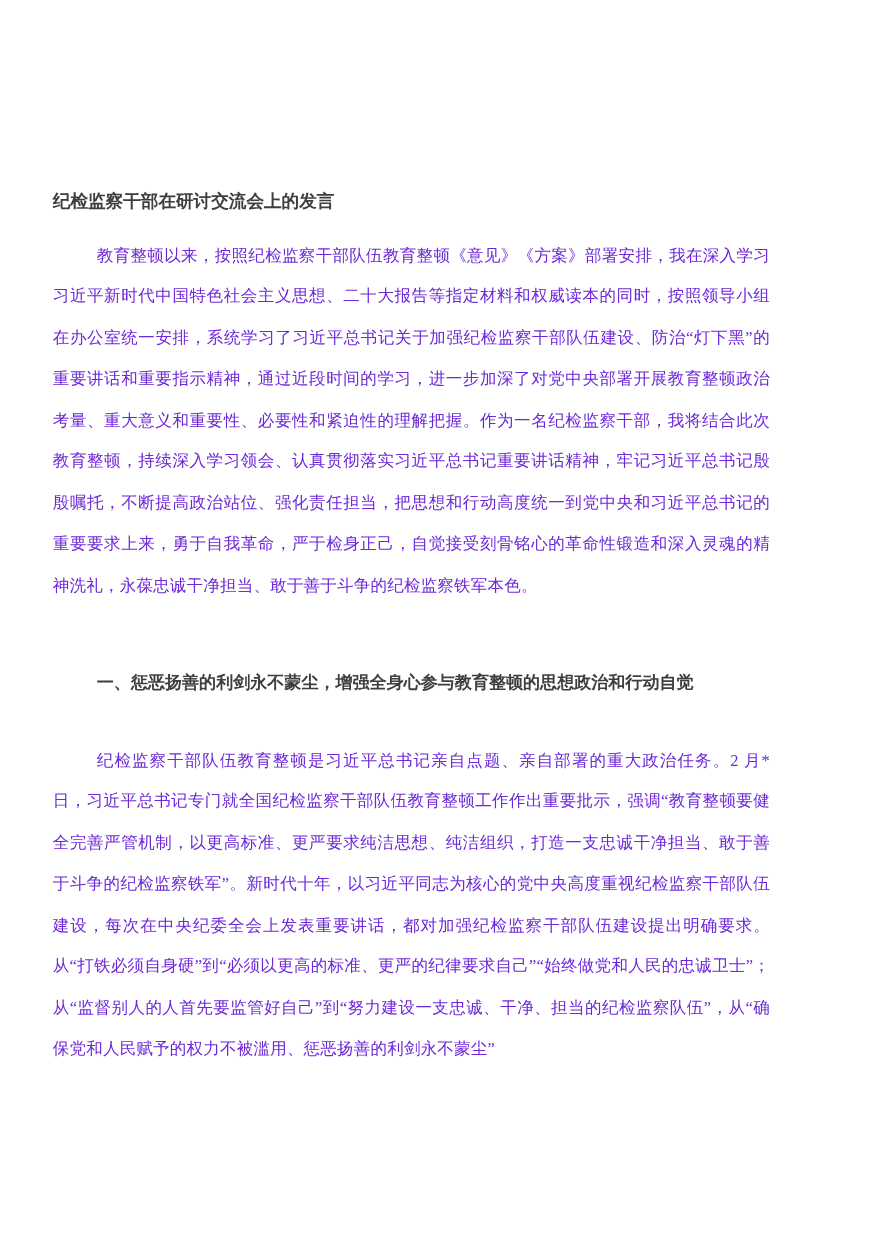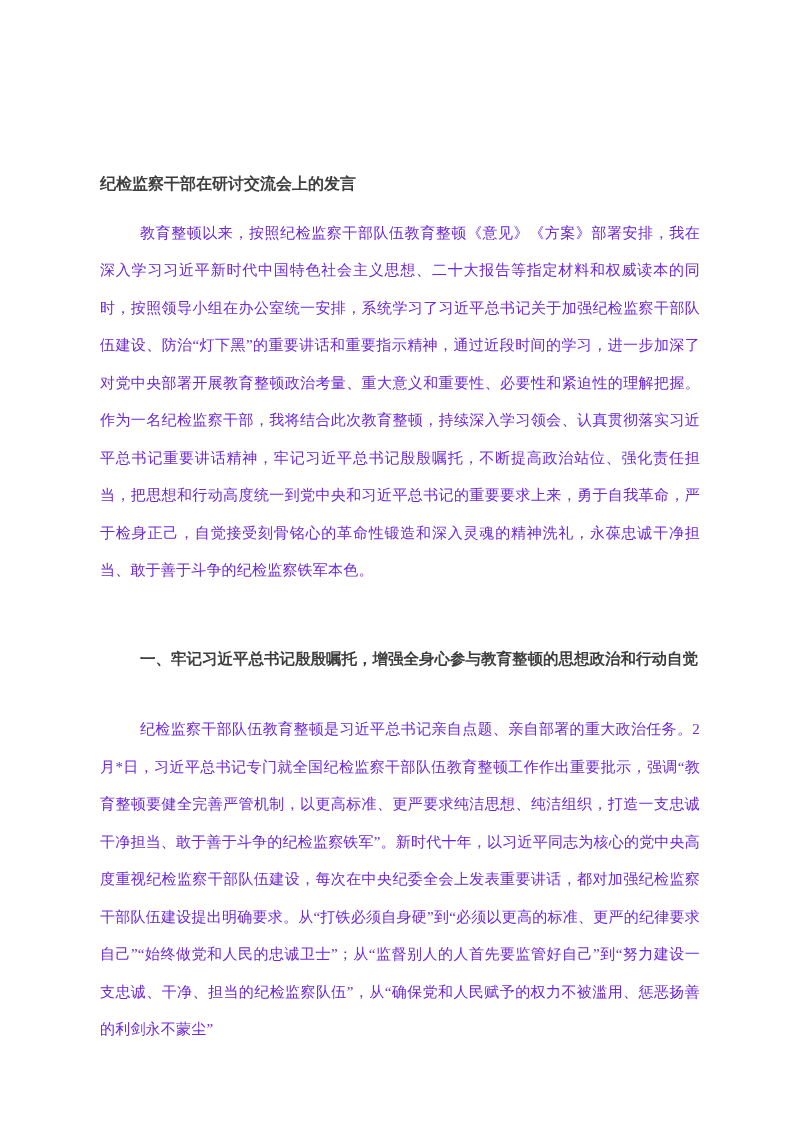--- a/index.html
+++ b/index.html
@@ -7,21 +7,21 @@
   body {
     width: 793px;
     height: 1122px;
     overflow: hidden;
     font-family: "Liberation Serif", "DejaVu Serif", serif;
   }
   .page {
     width: 793px;
     height: 834px;
     background: #ffffff;
-    padding: 165px 93px 0 100px;
+    padding: 165px 93px 0 48px;
   }
   .doc-title {
     font-size: 16px;
     font-weight: bold;
     line-height: 37.5px;
     color: #3e3e3e;
     margin-bottom: 12px;
     text-align: left;
   }
   .body-para {
@@ -45,16 +45,16 @@
   }
 </style>
 </head>
 <body>
 
 <div class="page">
   <h1 class="doc-title">纪检监察干部在研讨交流会上的发言</h1>
 
   <p class="body-para">教育整顿以来，按照纪检监察干部队伍教育整顿《意见》《方案》部署安排，我在深入学习习近平新时代中国特色社会主义思想、二十大报告等指定材料和权威读本的同时，按照领导小组在办公室统一安排，系统学习了习近平总书记关于加强纪检监察干部队伍建设、防治“灯下黑”的重要讲话和重要指示精神，通过近段时间的学习，进一步加深了对党中央部署开展教育整顿政治考量、重大意义和重要性、必要性和紧迫性的理解把握。作为一名纪检监察干部，我将结合此次教育整顿，持续深入学习领会、认真贯彻落实习近平总书记重要讲话精神，牢记习近平总书记殷殷嘱托，不断提高政治站位、强化责任担当，把思想和行动高度统一到党中央和习近平总书记的重要要求上来，勇于自我革命，严于检身正己，自觉接受刻骨铭心的革命性锻造和深入灵魂的精神洗礼，永葆忠诚干净担当、敢于善于斗争的纪检监察铁军本色。</p>
 
-  <h2 class="section-heading">一、牢记习近平总书记殷殷嘱托，增强全身心参与教育整顿的思想政治和行动自觉</h2>
+  <h2 class="section-heading">一、惩恶扬善的利剑永不蒙尘，增强全身心参与教育整顿的思想政治和行动自觉</h2>
 
   <p class="body-para">纪检监察干部队伍教育整顿是习近平总书记亲自点题、亲自部署的重大政治任务。2 月*日，习近平总书记专门就全国纪检监察干部队伍教育整顿工作作出重要批示，强调“教育整顿要健全完善严管机制，以更高标准、更严要求纯洁思想、纯洁组织，打造一支忠诚干净担当、敢于善于斗争的纪检监察铁军”。新时代十年，以习近平同志为核心的党中央高度重视纪检监察干部队伍建设，每次在中央纪委全会上发表重要讲话，都对加强纪检监察干部队伍建设提出明确要求。从“打铁必须自身硬”到“必须以更高的标准、更严的纪律要求自己”“始终做党和人民的忠诚卫士”；从“监督别人的人首先要监管好自己”到“努力建设一支忠诚、干净、担当的纪检监察队伍”，从“确保党和人民赋予的权力不被滥用、惩恶扬善的利剑永不蒙尘”</p>
 </div>
 
 </body></html>

